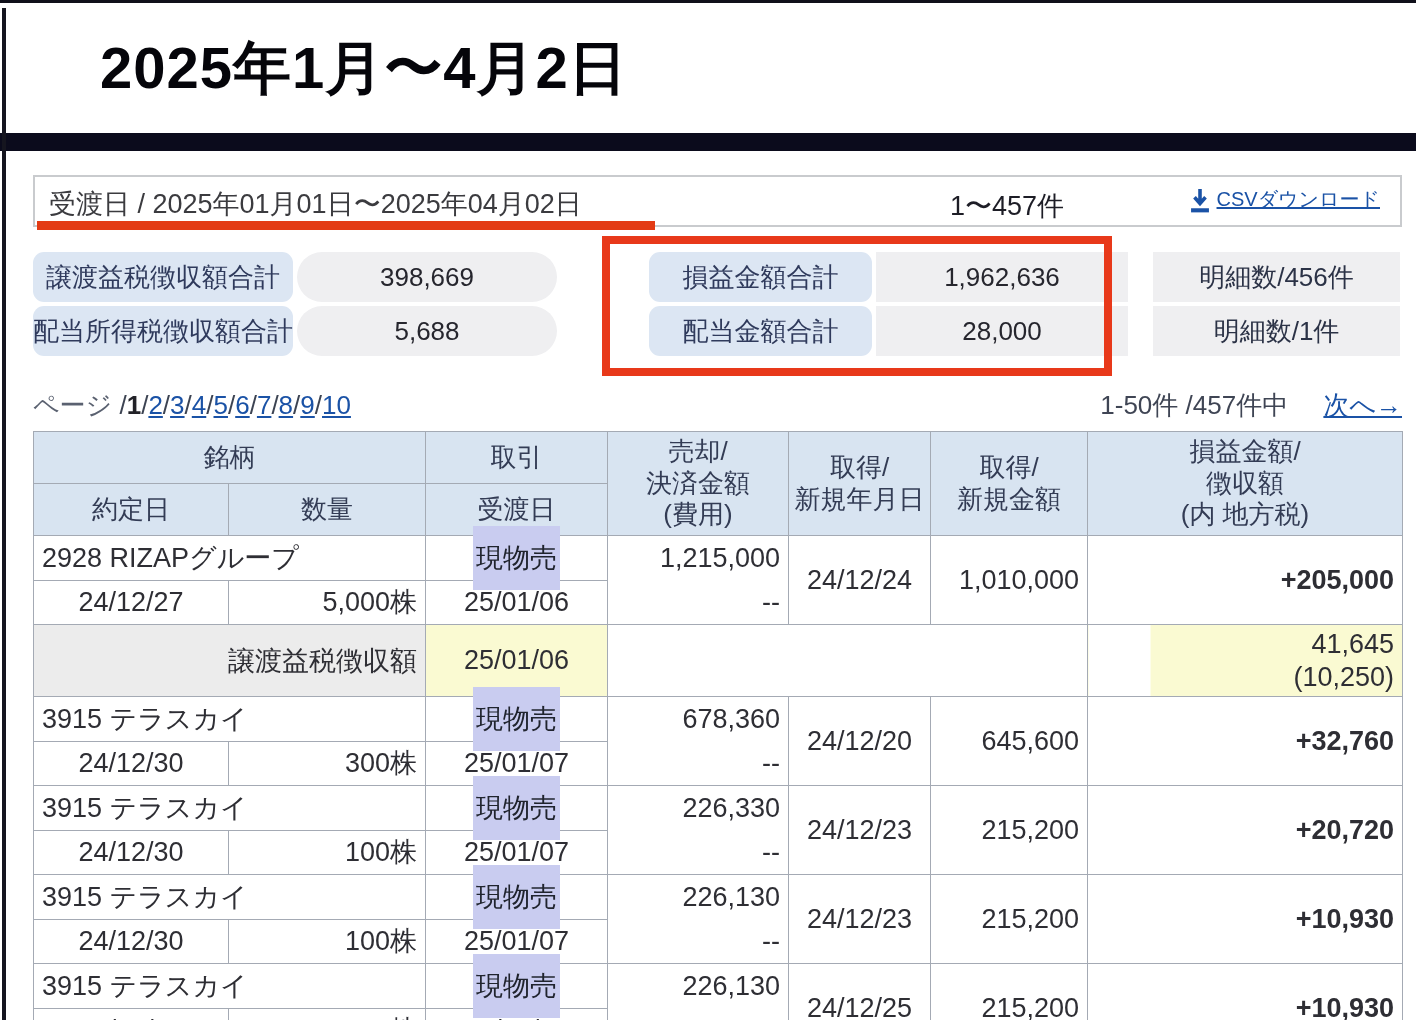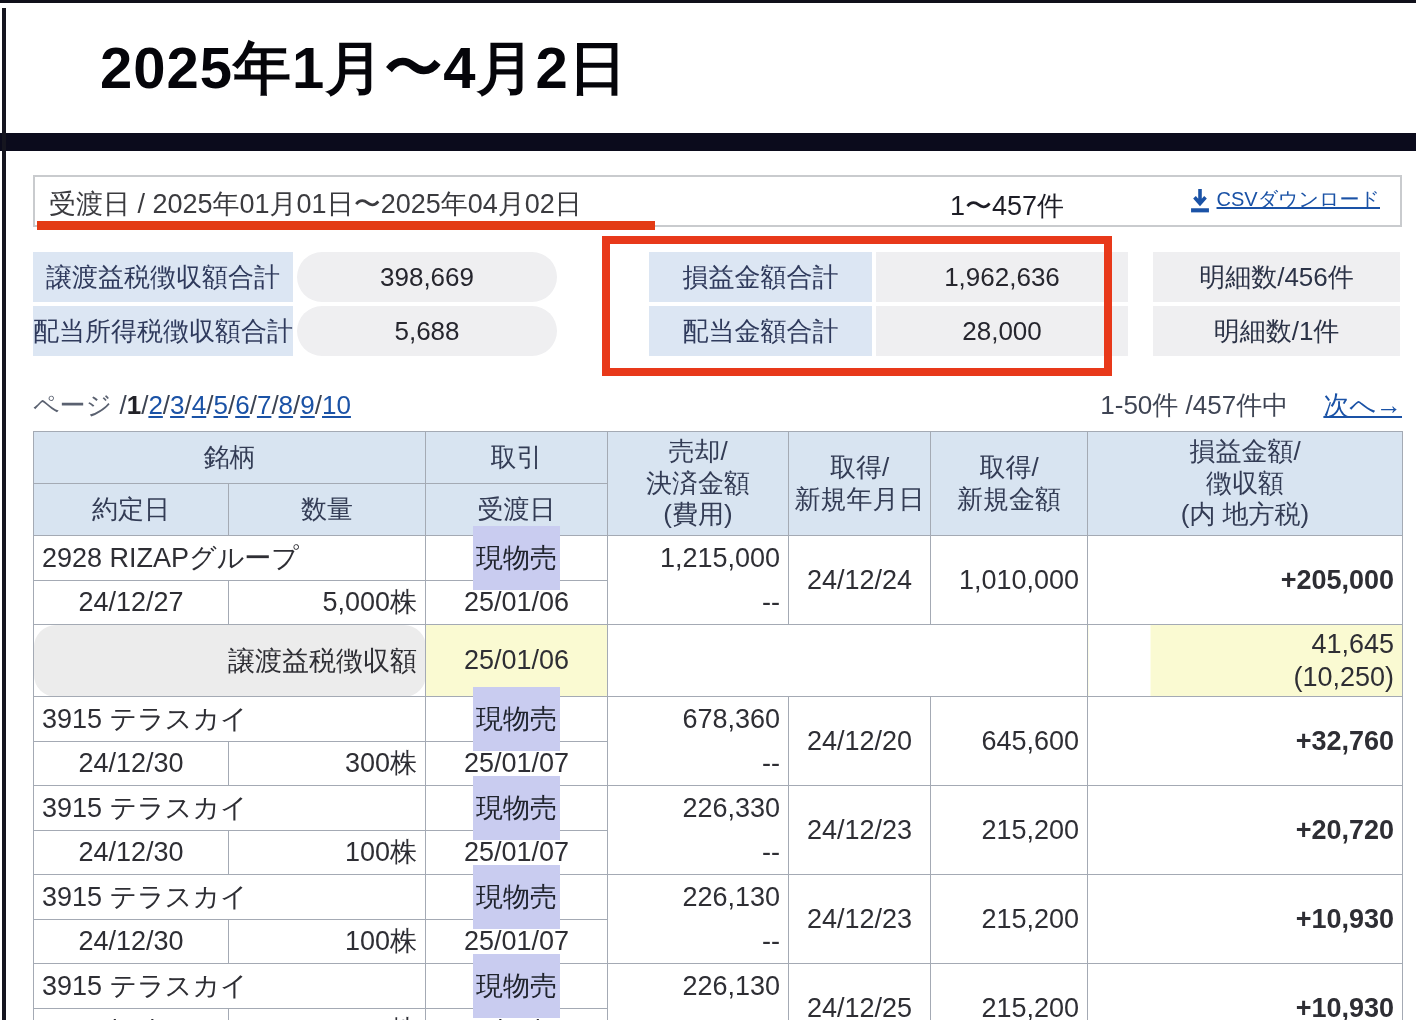--- a/index.html
+++ b/index.html
@@ -32,21 +32,21 @@
   .csv-link {
     position: absolute; right: 20px; top: 9px; font-size: 20px;
     color: #1a52a6; text-decoration: underline; display: flex; align-items: center; gap: 6px;
     cursor: pointer;
   }
 
   
   .summary { margin-top: 25px; width: 1369px; }
   .sum-row { display: flex; height: 50px; margin-bottom: 4px; }
   .sum-cell { display: flex; align-items: center; justify-content: center; font-size: 26px; }
-  .sum-label { background: #dce6f3; color: #2f3a5c; }
+  .sum-label { background: #dce6f3; color: #2f3a5c; border-radius: 11px; }
   .sum-value { background: #efeff1; color: #26262e; }
   .sum-detail { background: #efeff1; color: #2b3246; }
   .w-l1 { width: 260px; margin-right: 4px; }
   .w-v1 { width: 260px; margin-right: 92px; border-radius: 25px; }
   .w-l2 { width: 223px; margin-right: 4px; }
   .w-v2 { width: 252px; margin-right: 25px; }
   .w-d  { width: 247px; }
   .red-box {
     position: absolute; left: 602px; top: 85px; width: 510px; height: 140px;
     border: 8px solid #e8391a; pointer-events: none; z-index: 5;
@@ -73,21 +73,21 @@
   .tr-a td, .tr-b td { height: 44px; }
   .c-name { text-align: left; padding-left: 8px; }
   .c-center { text-align: center; }
   .c-right { text-align: right; padding-right: 12px; }
   .c-qty { text-align: right; padding-right: 10px; }
   .c-sell { text-align: right; vertical-align: middle; padding-right: 8px; }
   .sell-line { line-height: 44px; }
   .c-pl { text-align: right; padding-right: 10px; color: #dc1405; font-weight: bold; font-size: 28px; }
   .hl { background: #c9ccf0; color: #20242e; padding: 17px 3px; }
   .tr-tax td { height: 72px; }
-  .tax-label { background: #ececec; text-align: right; color: #333a56; padding-right: 12px; border-radius: 22px; }
+  .tax-label { background: #ececec; text-align: right; color: #333a56; padding-right: 12px; }
   .tax-date { background: #fafad2; text-align: center; }
   .tax-empty { background: #ffffff; border-right-style: hidden; }
   .tax-amt {
     background: linear-gradient(90deg, #ffffff 0, #ffffff 62px, #fafad2 62px);
     border-left-style: hidden; text-align: right; padding-right: 12px;
   }
   .tax-amt div { line-height: 33px; }
 </style>
 </head>
 <body>

